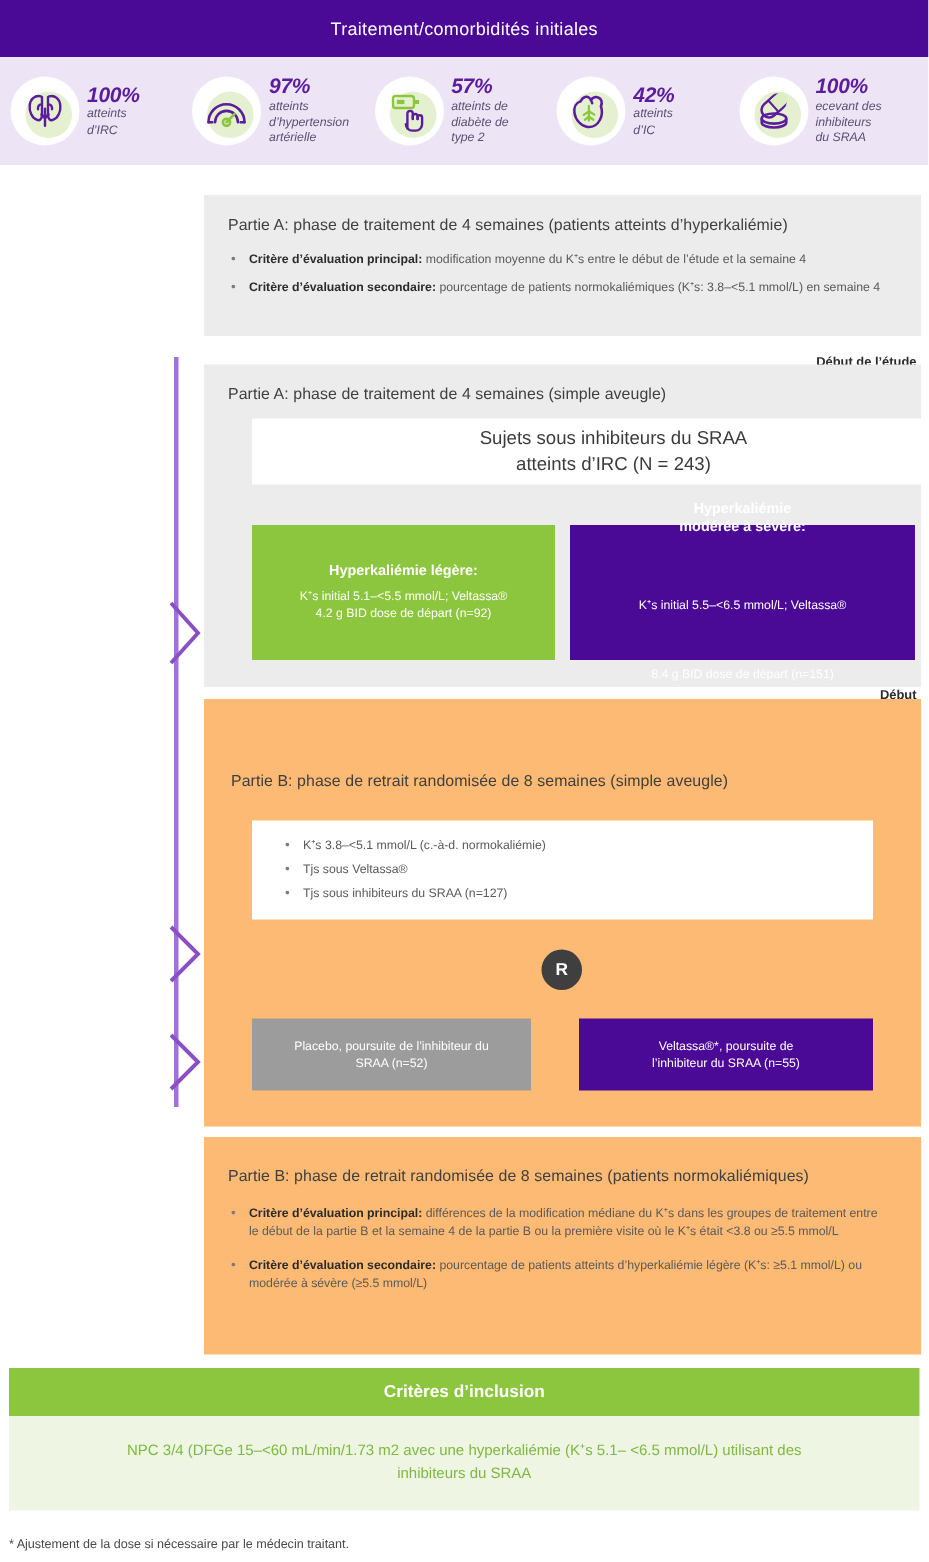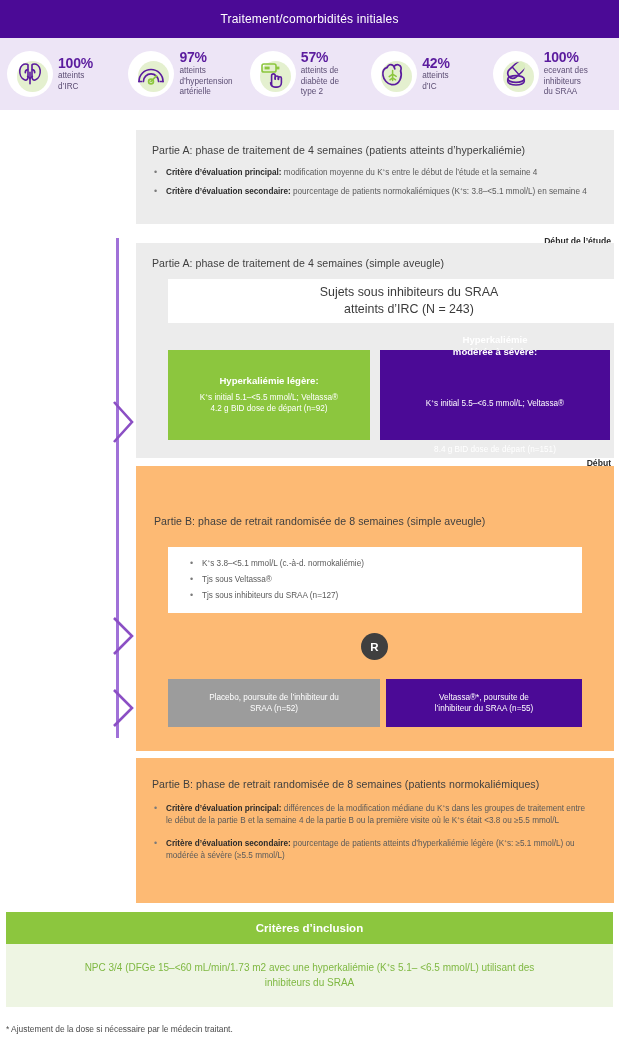--- a/index.html
+++ b/index.html
@@ -34,20 +34,21 @@
     font-size: 12px;
     letter-spacing: .2px;
   }
 
   .stats-strip {
     height: 72px;
     background: #EDE5F6;
     display: flex;
     align-items: center;
     padding: 0 6px;
+    font-style: italic;
   }
   .stat {
     flex: 1 1 0;
     display: flex;
     align-items: center;
     gap: 5px;
     min-width: 0;
     padding: 0 1px;
   }
   .stat-badge {
@@ -432,21 +433,21 @@
           <li style="margin-bottom:4px;">K⁺s 3.8–&lt;5.1 mmol/L (c.-à-d. normokaliémie)</li>
           <li style="margin-bottom:4px;">Tjs sous Veltassa®</li>
           <li style="margin-bottom:0;">Tjs sous inhibiteurs du SRAA (n=127)</li>
         </ul>
       </div>
 
       <div class="rnd-circle" style="left:225px;top:167px;">
         <span>R</span>
       </div>
 
-      <div class="arm arm-grey" style="left:32px;top:213px;width:212px;height:48px;">
+      <div class="arm arm-grey" style="left:32px;top:213px;width:186px;height:48px;">
         <div class="arm-flat">Placebo, poursuite de l’inhibiteur du</div>
         <div class="arm-flat">SRAA (n=52)</div>
       </div>
 
       <div class="arm arm-purple" style="left:250px;top:213px;width:196px;height:48px;">
         <div class="arm-flat">Veltassa®*, poursuite de</div>
         <div class="arm-flat">l’inhibiteur du SRAA (n=55)</div>
       </div>
     </div>
 

